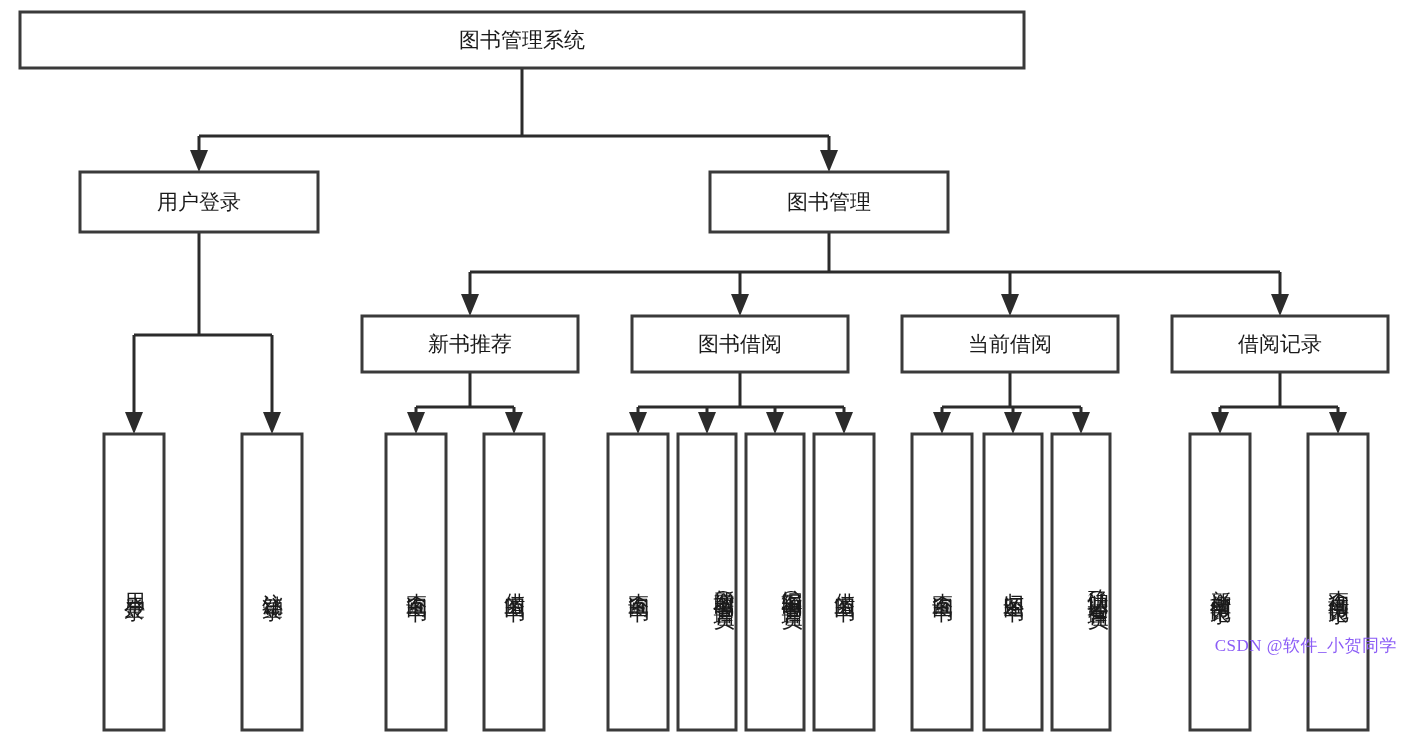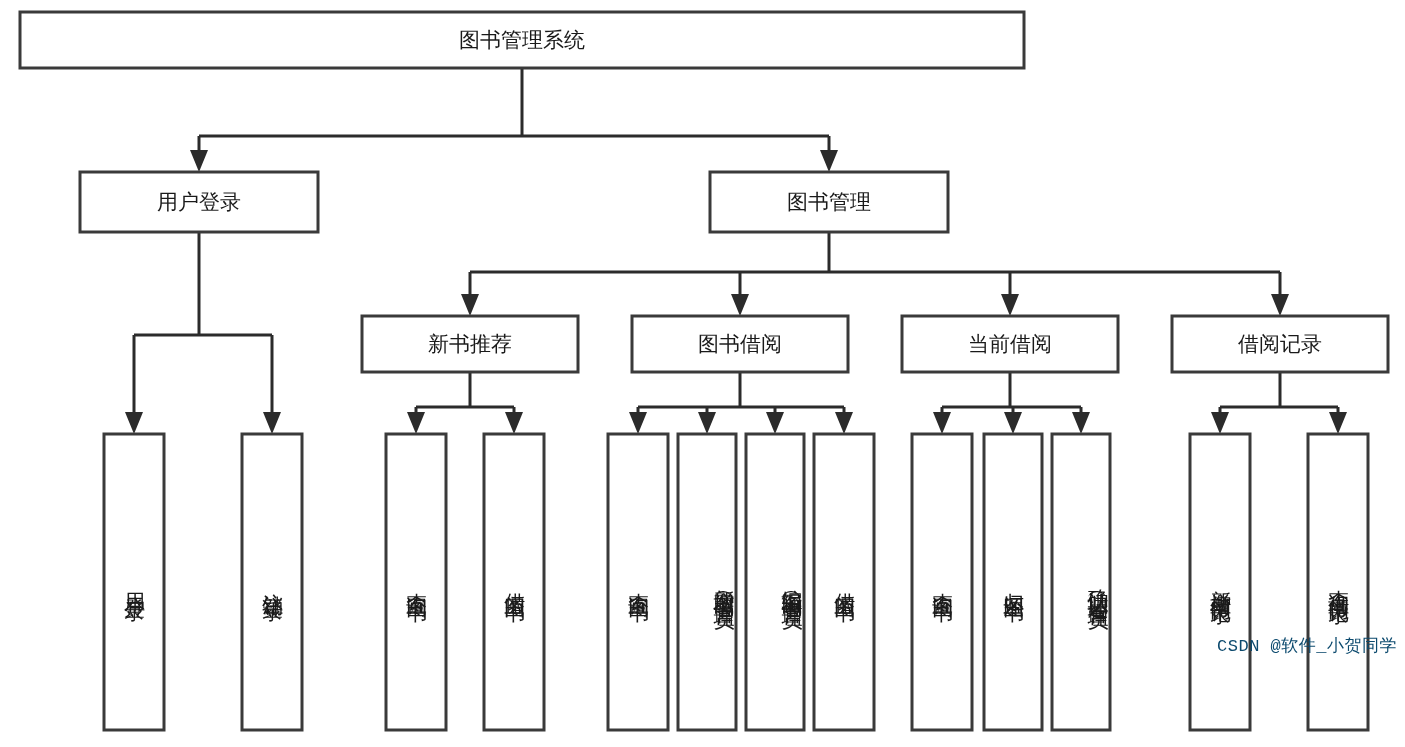--- a/index.html
+++ b/index.html
@@ -71,23 +71,23 @@
     display: flex;
     align-items: flex-start;
     justify-content: center;
     padding-top: 6px;
     box-sizing: border-box;
   }
   #watermark {
     position: absolute;
     right: 8px;
     bottom: 6px;
-    font-family: Liberation Mono, monospace;
+    font-family: Liberation Serif, serif;
     font-size: 17px;
-    color: #0c4a6e;
+    color: #8b5cf6;
     letter-spacing: 0.5px;
     white-space: nowrap;
   }
 </style>
 </head>
 <body>
 
 <div id="diagram-root">
 
   <svg class="flow" viewBox="0 0 1405 747">

